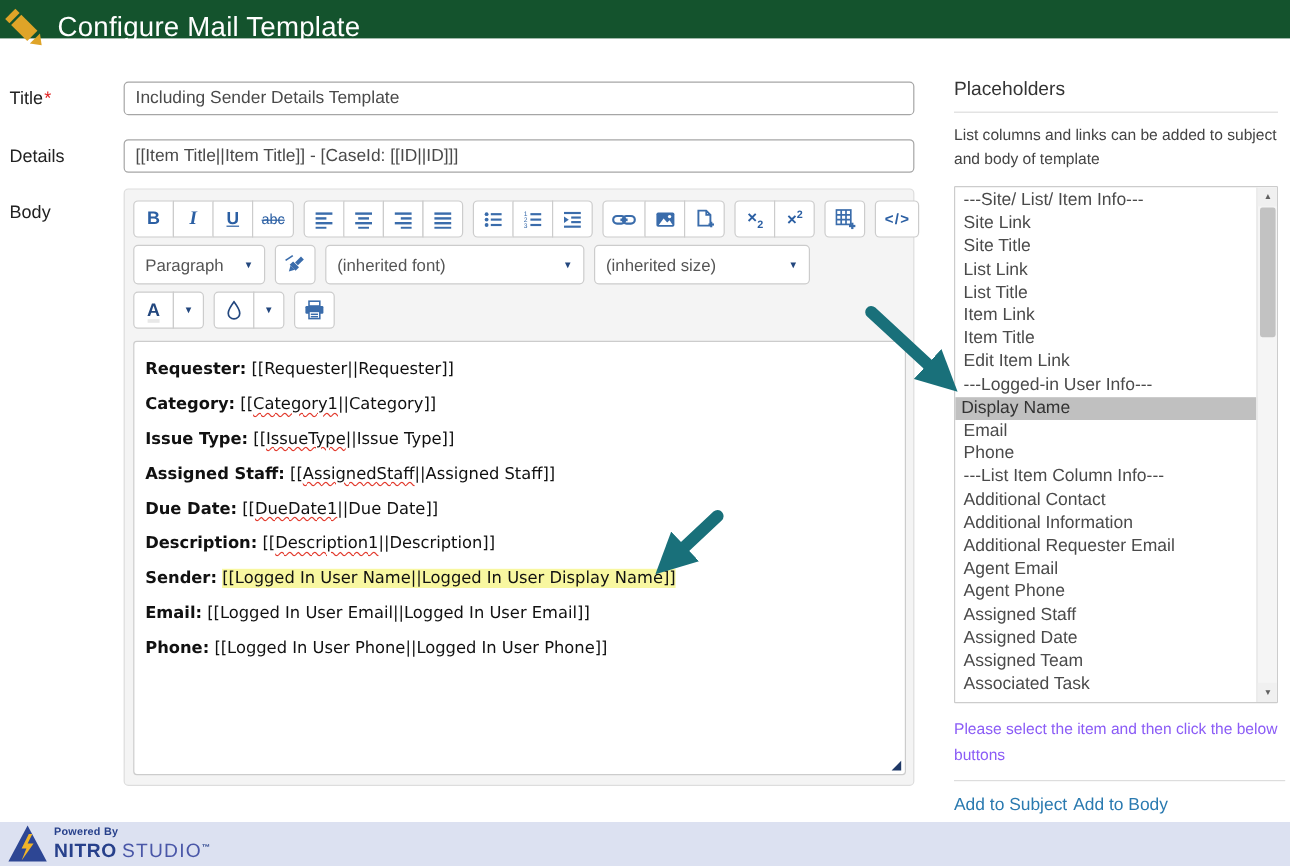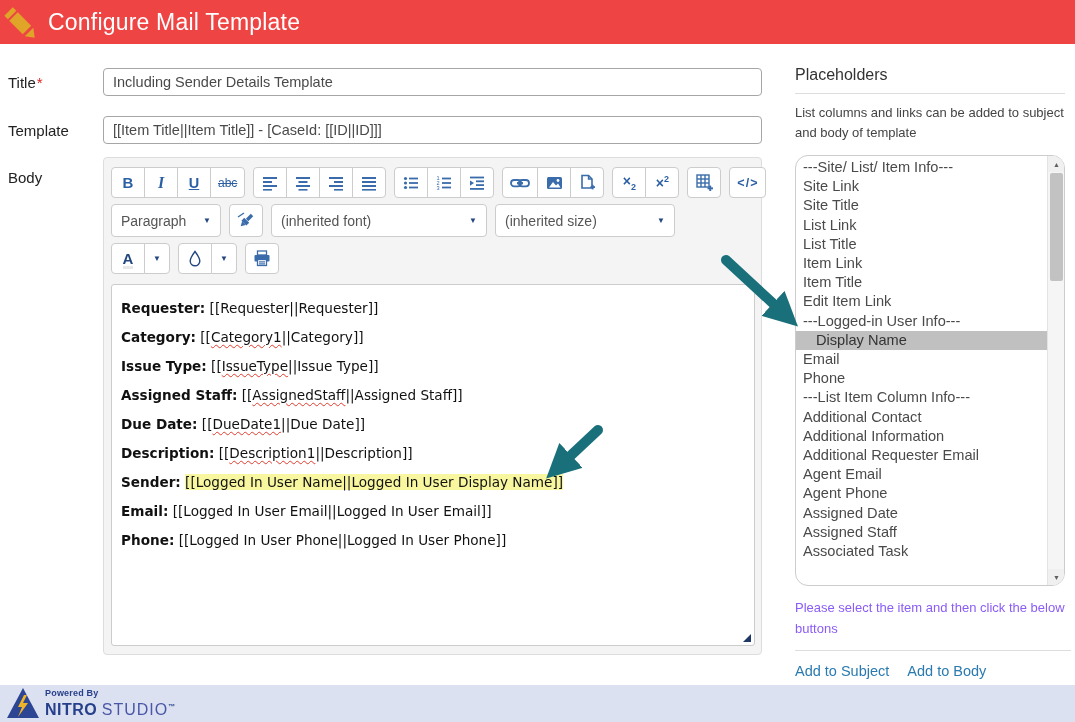--- a/index.html
+++ b/index.html
@@ -2,21 +2,21 @@
 <html><head>
 <meta charset="utf-8">
 <style>
   * { margin:0; padding:0; box-sizing:border-box; }
   html,body { background:#fff; }
   #app{
     position:relative; width:1075px; height:722px; overflow:hidden;
     background:#fff; font-family:"Liberation Sans", sans-serif; color:#222;
   }
   
-  .header{ position:absolute; left:0; top:0; width:1075px; height:44px; background:#ef4444; }
+  .header{ position:absolute; left:0; top:0; width:1075px; height:32px; background:#14532d; }
   .header .pencil{ position:absolute; left:2px; top:5px; }
   .header .title{ position:absolute; left:48px; top:9px; color:#fff; font-size:23px; font-weight:500; letter-spacing:.2px; }
   
   .lbl{ position:absolute; font-size:15px; color:#222; }
   .req{ color:#e02020; margin-left:1px; }
   .txt-input{
     position:absolute; height:28px; width:659px; left:103px;
     border:1px solid #a6a6a6; border-radius:4px; background:#fff;
     font-family:"Liberation Sans", sans-serif; font-size:14.5px; color:#4a4a4a; padding:0 9px; outline:none;
   }
@@ -70,31 +70,31 @@
   .resize-handle{
     position:absolute; right:3px; bottom:3px; width:0; height:0;
     border-left:8px solid transparent; border-bottom:8px solid #1e3866; cursor:nwse-resize;
   }
   
   .rpanel{ position:absolute; left:795px; top:66px; width:270px; }
   .rp-title{ font-size:16px; color:#333; padding-bottom:9px; border-bottom:1px solid #ddd; }
   .rp-desc{ margin-top:9px; font-size:13px; color:#444; line-height:20px; width:272px; }
   .listbox{
     position:relative; margin-top:12px; width:270px; height:431px;
-    border:1px solid #ccc; border-radius:13px; background:#fff; overflow:hidden;
+    border:1px solid #ccc; border-radius:1px; background:#fff; overflow:hidden;
   }
   .list-items{ position:absolute; left:0; top:0; right:17px; bottom:0; padding:2px 0 0 7px; overflow:hidden; }
   .list-item{ font-size:14.6px; line-height:19.2px; color:#4a4a4a; white-space:nowrap; cursor:default; }
-  .list-item.selected{ background:#c0c0c0; color:#333; margin-left:-7px; padding-left:20px; margin-right:-1px; }
+  .list-item.selected{ background:#c0c0c0; color:#333; margin-left:-7px; padding-left:5px; margin-right:-1px; }
   .vscroll{ position:absolute; top:0; right:0; width:17px; height:100%; background:#f5f5f5; border-left:1px solid #e3e3e3; }
   .sc-btn{ position:absolute; left:0; width:17px; height:16px; display:flex; align-items:center; justify-content:center; font-size:7px; color:#606060; background:#f0f0f0; cursor:pointer; }
   .sc-up{ top:0; } .sc-down{ bottom:0; }
   .sc-thumb{ position:absolute; left:2px; width:13px; top:17px; height:108px; background:#c2c2c2; border-radius:2px; cursor:grab; }
   .rp-note{ margin-top:11px; font-size:13px; color:#8b5cf6; line-height:21px; width:276px; padding-bottom:11px; border-bottom:1px solid #ddd; }
-  .rp-links{ margin-top:12px; display:flex; gap:18px; }
+  .rp-links{ margin-top:12px; display:flex; gap:5px; }
   .rp-links a{ font-size:14.5px; color:#2a7ab0; text-decoration:none; cursor:pointer; }
   
   .footer{ position:absolute; left:0; top:685px; width:1075px; height:37px; background:#dce1f1; }
   .logo{ position:absolute; left:6px; top:2px; display:flex; align-items:center; }
   .logo-text{ margin-left:5px; }
   .powered{ font-size:9px; font-weight:bold; color:#27408b; letter-spacing:.2px; }
   .brand{ font-size:16px; line-height:17px; }
   .brand .b1{ font-weight:800; color:#27408b; letter-spacing:.5px; }
   .brand .b2{ font-weight:400; color:#4a57a8; letter-spacing:1px; }
   .brand .tm{ font-size:7px; vertical-align:super; color:#27408b; font-weight:bold; }
@@ -115,21 +115,21 @@
         <rect x="14" y="8" width="12" height="19" fill="#dfa428"></rect>
         <polygon points="14,30 26,30 20,38" fill="#dfa428"></polygon>
       </g>
     </svg>
     <div class="title">Configure Mail Template</div>
   </div>
 
   <div class="lbl" style="left:8px; top:74px;"><span>Title</span><span class="req">*</span></div>
   <input class="txt-input" style="top: 68px;" type="text" value="Including Sender Details Template">
 
-  <div class="lbl" style="left:8px; top:122px;">Template</div>
+  <div class="lbl" style="left:8px; top:122px;">Details</div>
   <input class="txt-input" style="top: 116px;" type="text" value="[[Item Title||Item Title]] - [CaseId: [[ID||ID]]]">
 
   <div class="lbl" style="left:8px; top:169px;">Body</div>
 
   <div class="editor">
 
     <div class="tb-row">
       <div class="grp">
         <button class="tbtn g-b">
             <span>B</span>
@@ -395,24 +395,25 @@
 
           <div class="list-item">Additional Information</div>
 
           <div class="list-item">Additional Requester Email</div>
 
 
           <div class="list-item">Agent Email</div>
 
           <div class="list-item">Agent Phone</div>
 
+          <div class="list-item">Assigned Staff</div>
+
           <div class="list-item">Assigned Date</div>
 
-          <div class="list-item">Assigned Staff</div>
-
+          <div class="list-item">Assigned Team</div>
 
           <div class="list-item">Associated Task</div>
         </div>
       <div class="vscroll">
         <div class="sc-btn sc-up">▲</div>
         <div class="sc-thumb"></div>
         <div class="sc-btn sc-down">▼</div>
       </div>
     </div>
     <div class="rp-note">Please select the item and then click the below buttons</div>

